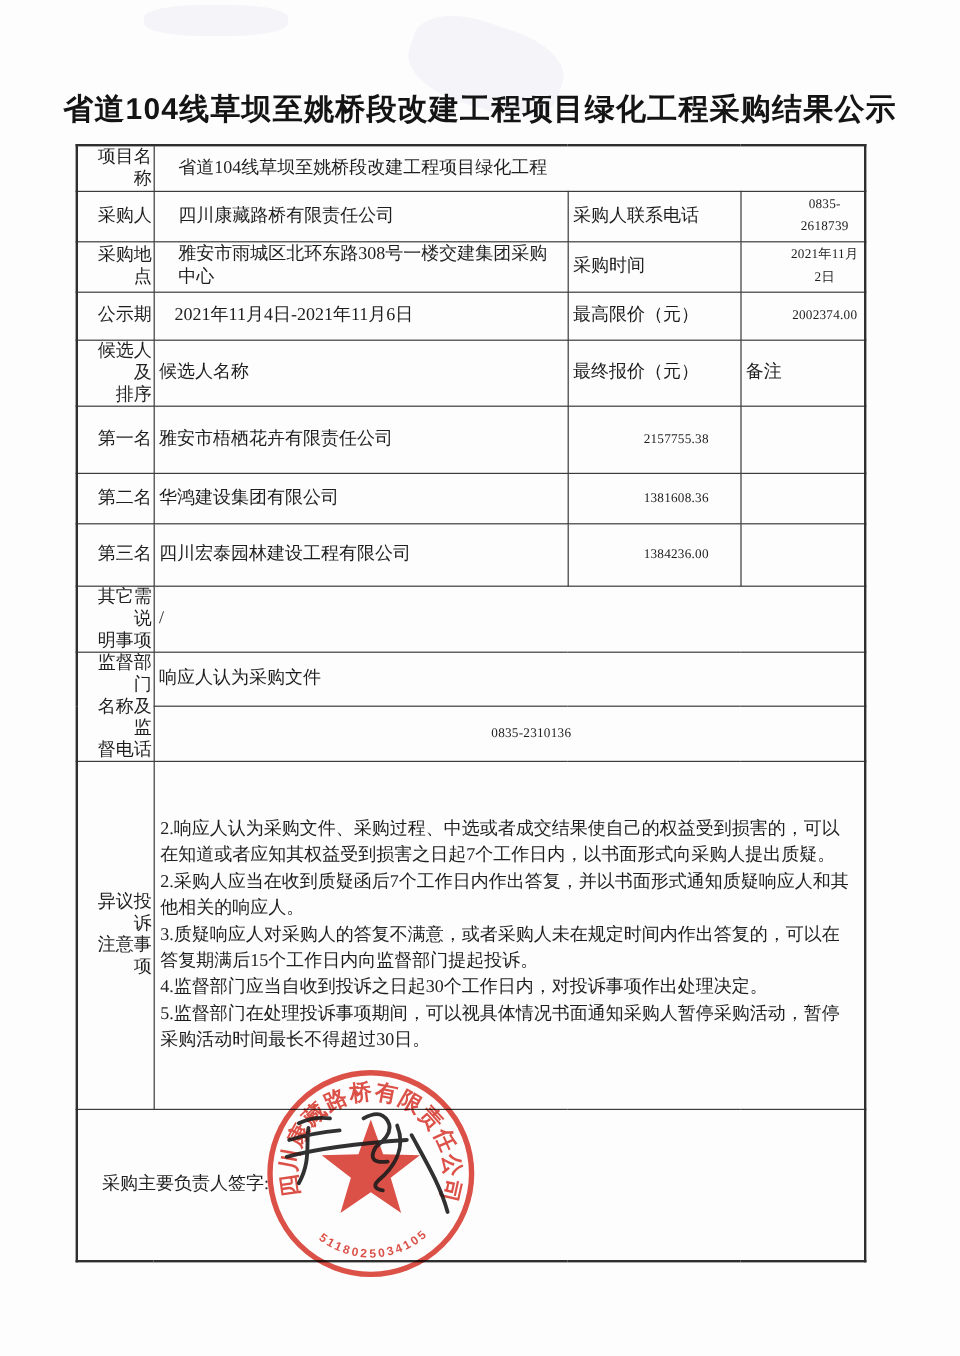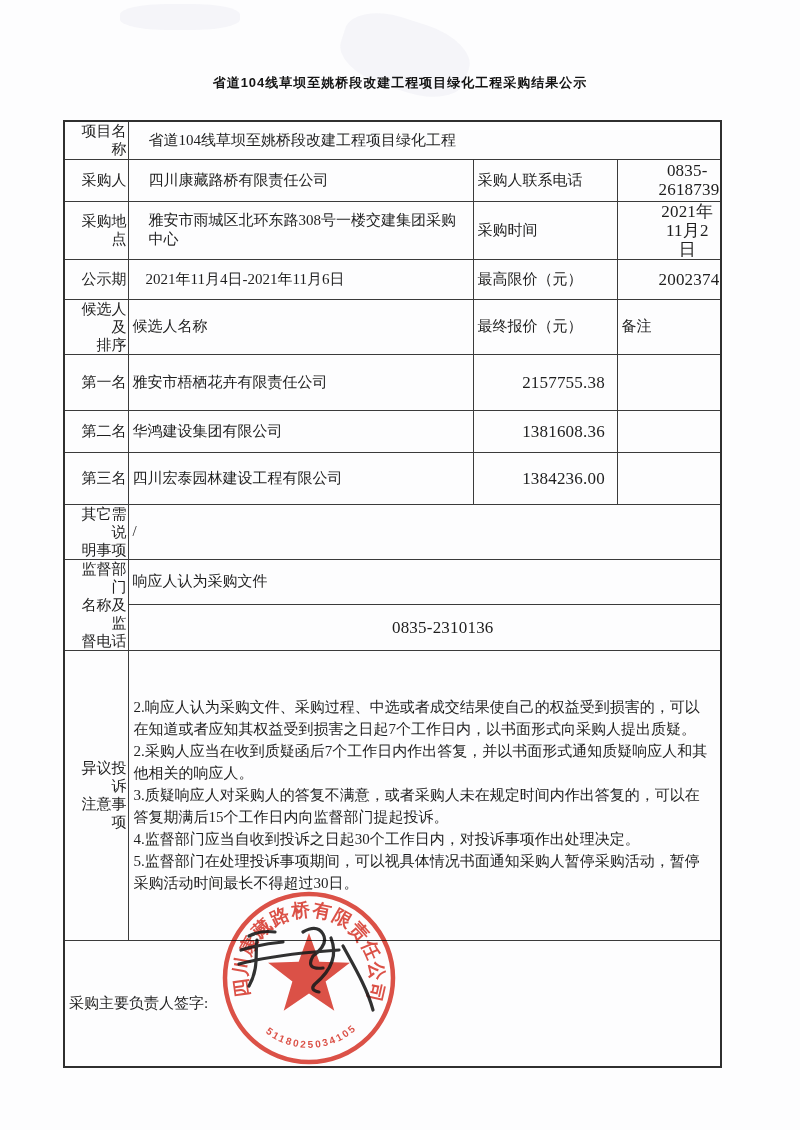--- a/index.html
+++ b/index.html
@@ -8,41 +8,41 @@
     position:relative;
     background:#fdfdfe;
     font-family:"Liberation Serif","DejaVu Sans",serif;
     color:#1e1e1e;
     overflow:hidden;
   }
   .doc-title {
     position:absolute; top:74px; left:0; width:800px;
     text-align:center;
     font-family:"Liberation Sans","DejaVu Sans",sans-serif;
-    font-weight:bold; font-size:13px; letter-spacing:1px; color:#141414;
+    font-weight:bold; font-size:25px; letter-spacing:1px; color:#141414;
   }
   table.results {
     position:absolute; left:63px; top:120px; width:657px;
     border-collapse:collapse; table-layout:fixed;
     border:2px solid #2f2f2f;
   }
   td {
     border:1px solid #3b3b3b;
     font-size:15px; line-height:19px;
     padding:0 4px; vertical-align:middle;
     overflow:hidden;
   }
   td.lbl { white-space:pre-line; padding:0 1px 0 3px; line-height:18px;text-align:right; }
   td.c  { text-align:left; }
   td.l  { text-align:left; padding-left:20px; }
   td.l2 { text-align:left; padding-left:17px; }
-  td.num { text-align:center; font-size:17px; letter-spacing:0.2px;padding-left:41px; }
+  td.num { text-align:center; font-size:11px; letter-spacing:0.2px;padding-left:41px; }
   td.obj { vertical-align:middle; padding:0 6px 0 5px; }
   .obj-block div { font-size:15px; line-height:22px; text-align:left; }
-  td.sign-cell { position:relative; padding-left:4px;border-radius:26px; }
+  td.sign-cell { position:relative; padding-left:20px;border-radius:26px; }
   .sign-label { font-size:15px; }
   
   .stamp {
     position:absolute; left:219px; top:888px; width:180px; height:180px;
     mix-blend-mode:multiply; z-index:5; pointer-events:none;
   }
   .stamp svg { display:block; width:100%; height:100%; }
   .seal-arc-text { font-family:"Liberation Sans","DejaVu Sans",sans-serif; font-weight:bold; font-size:18.5px; letter-spacing:1px; }
   .seal-num-text { font-family:"Liberation Sans","DejaVu Sans",sans-serif; font-weight:bold; font-size:10px; letter-spacing:2.2px; }
   

